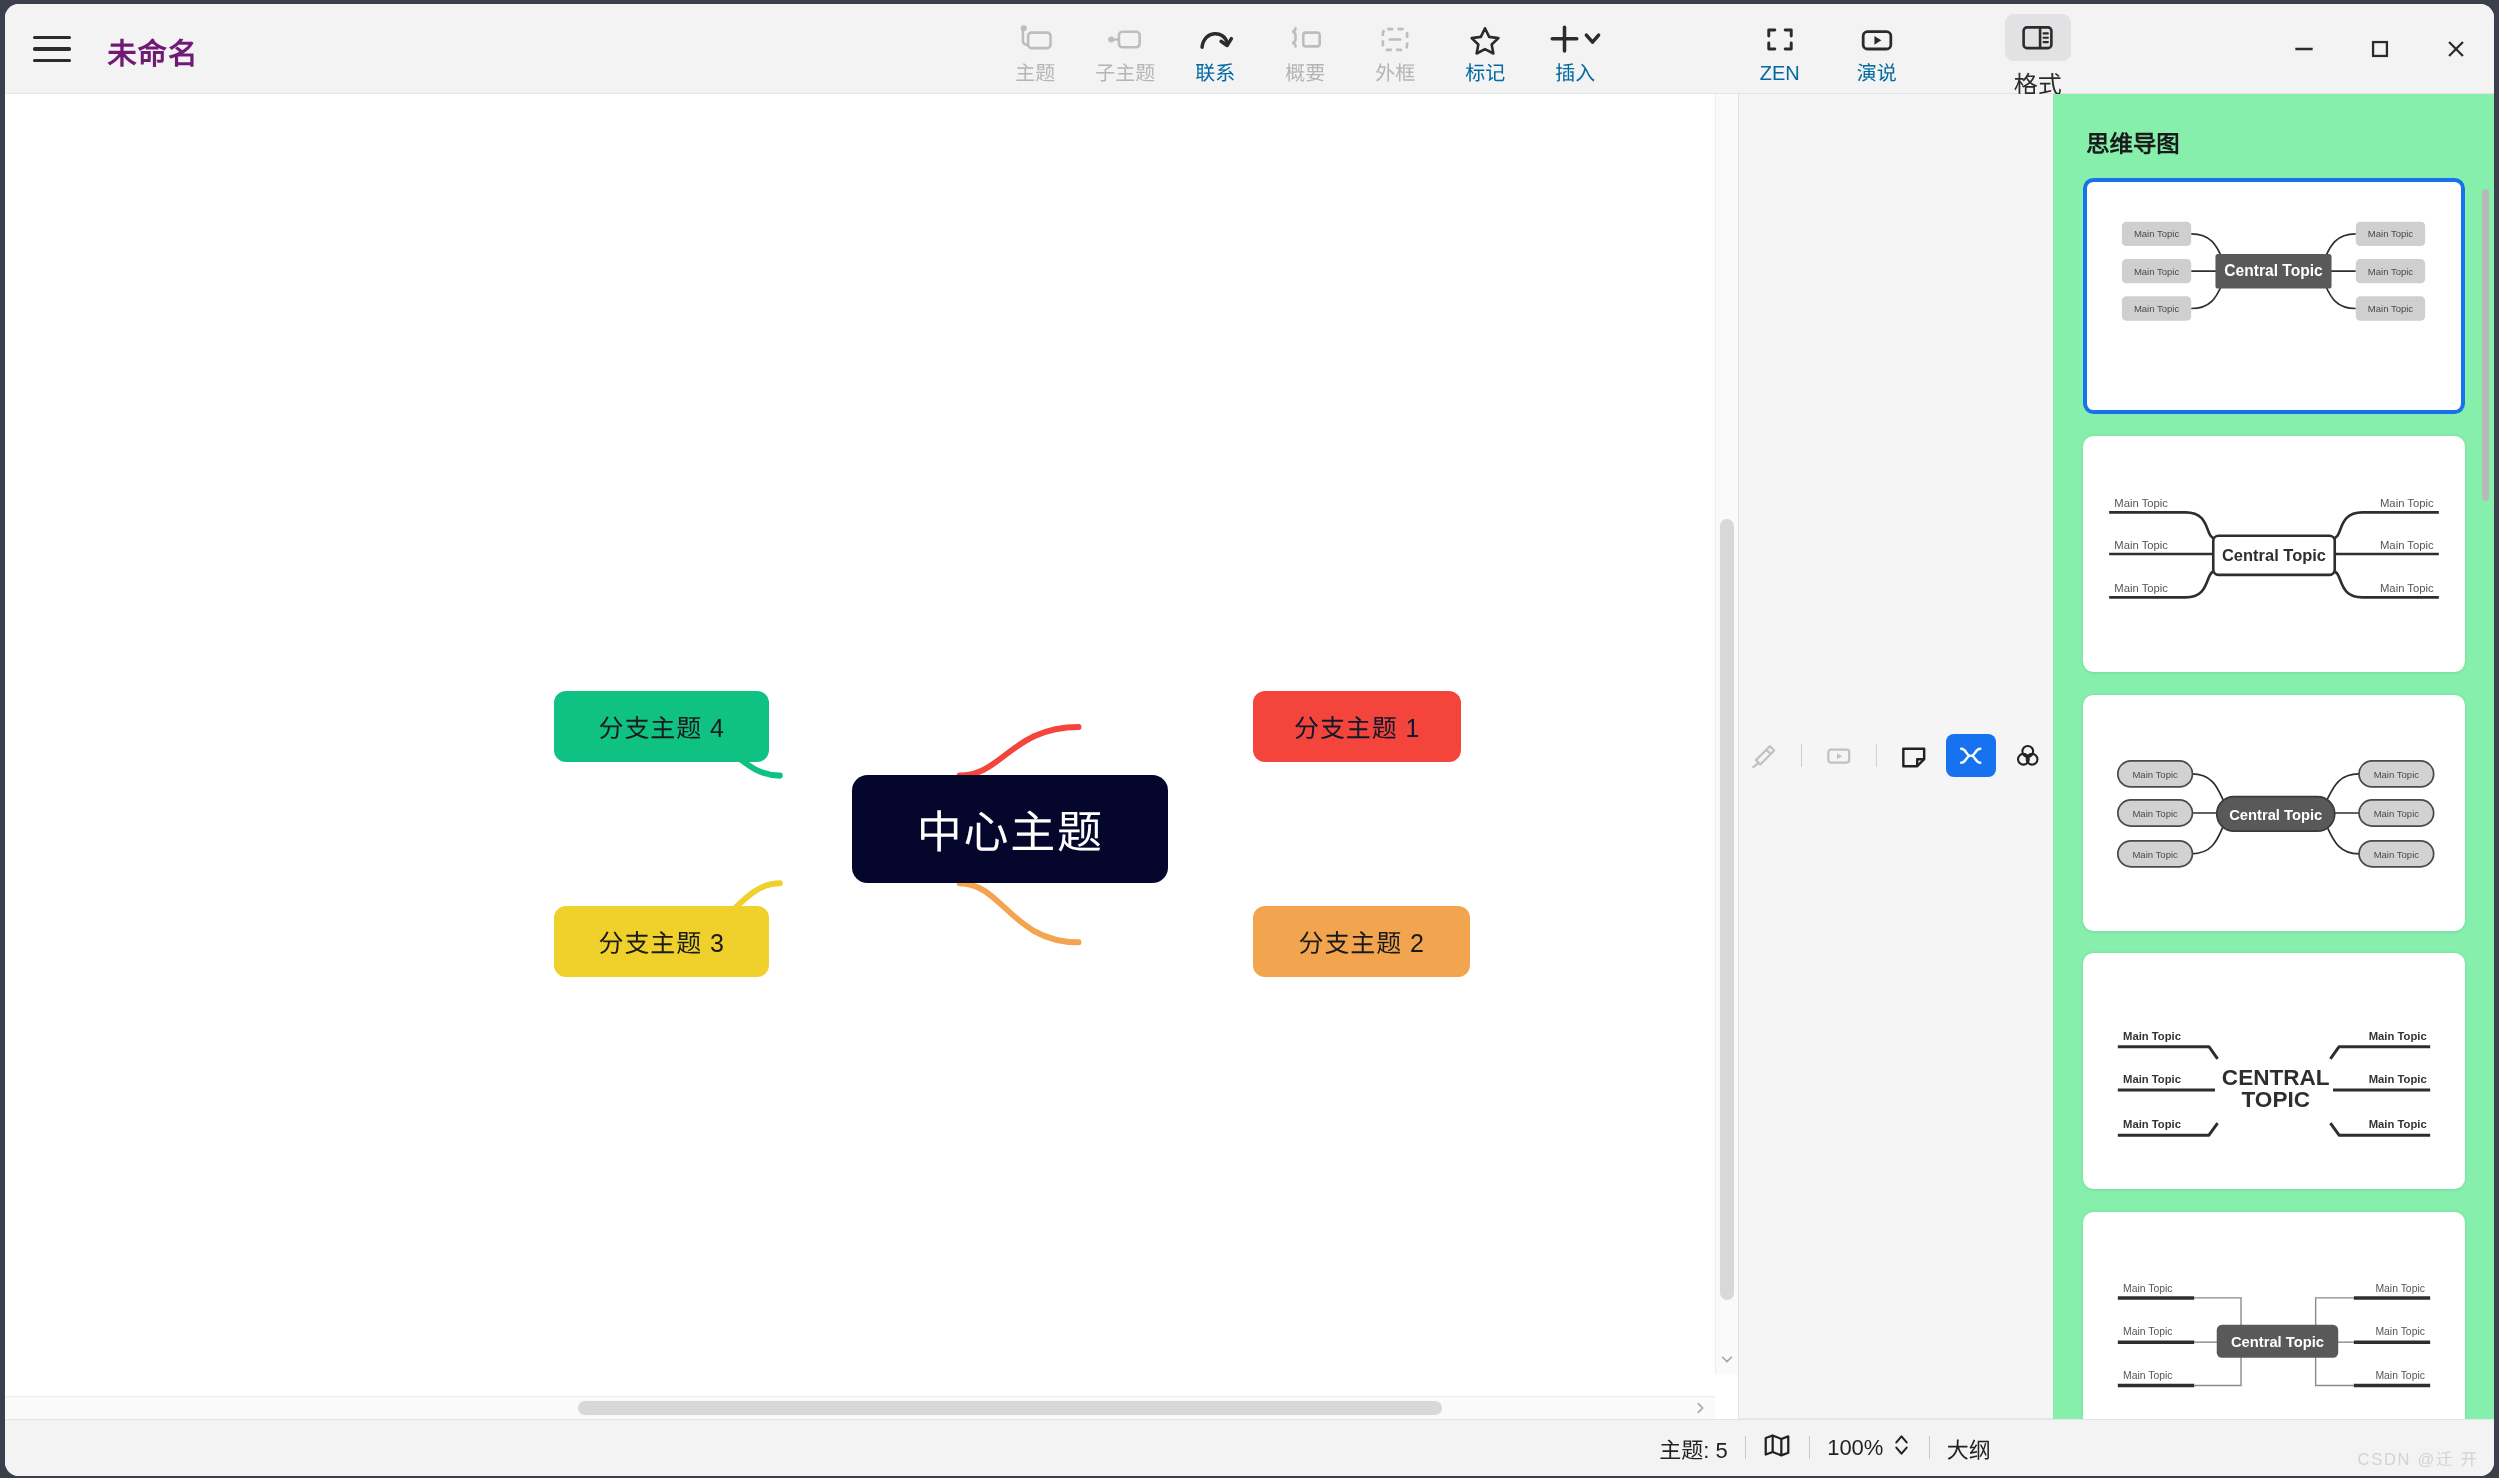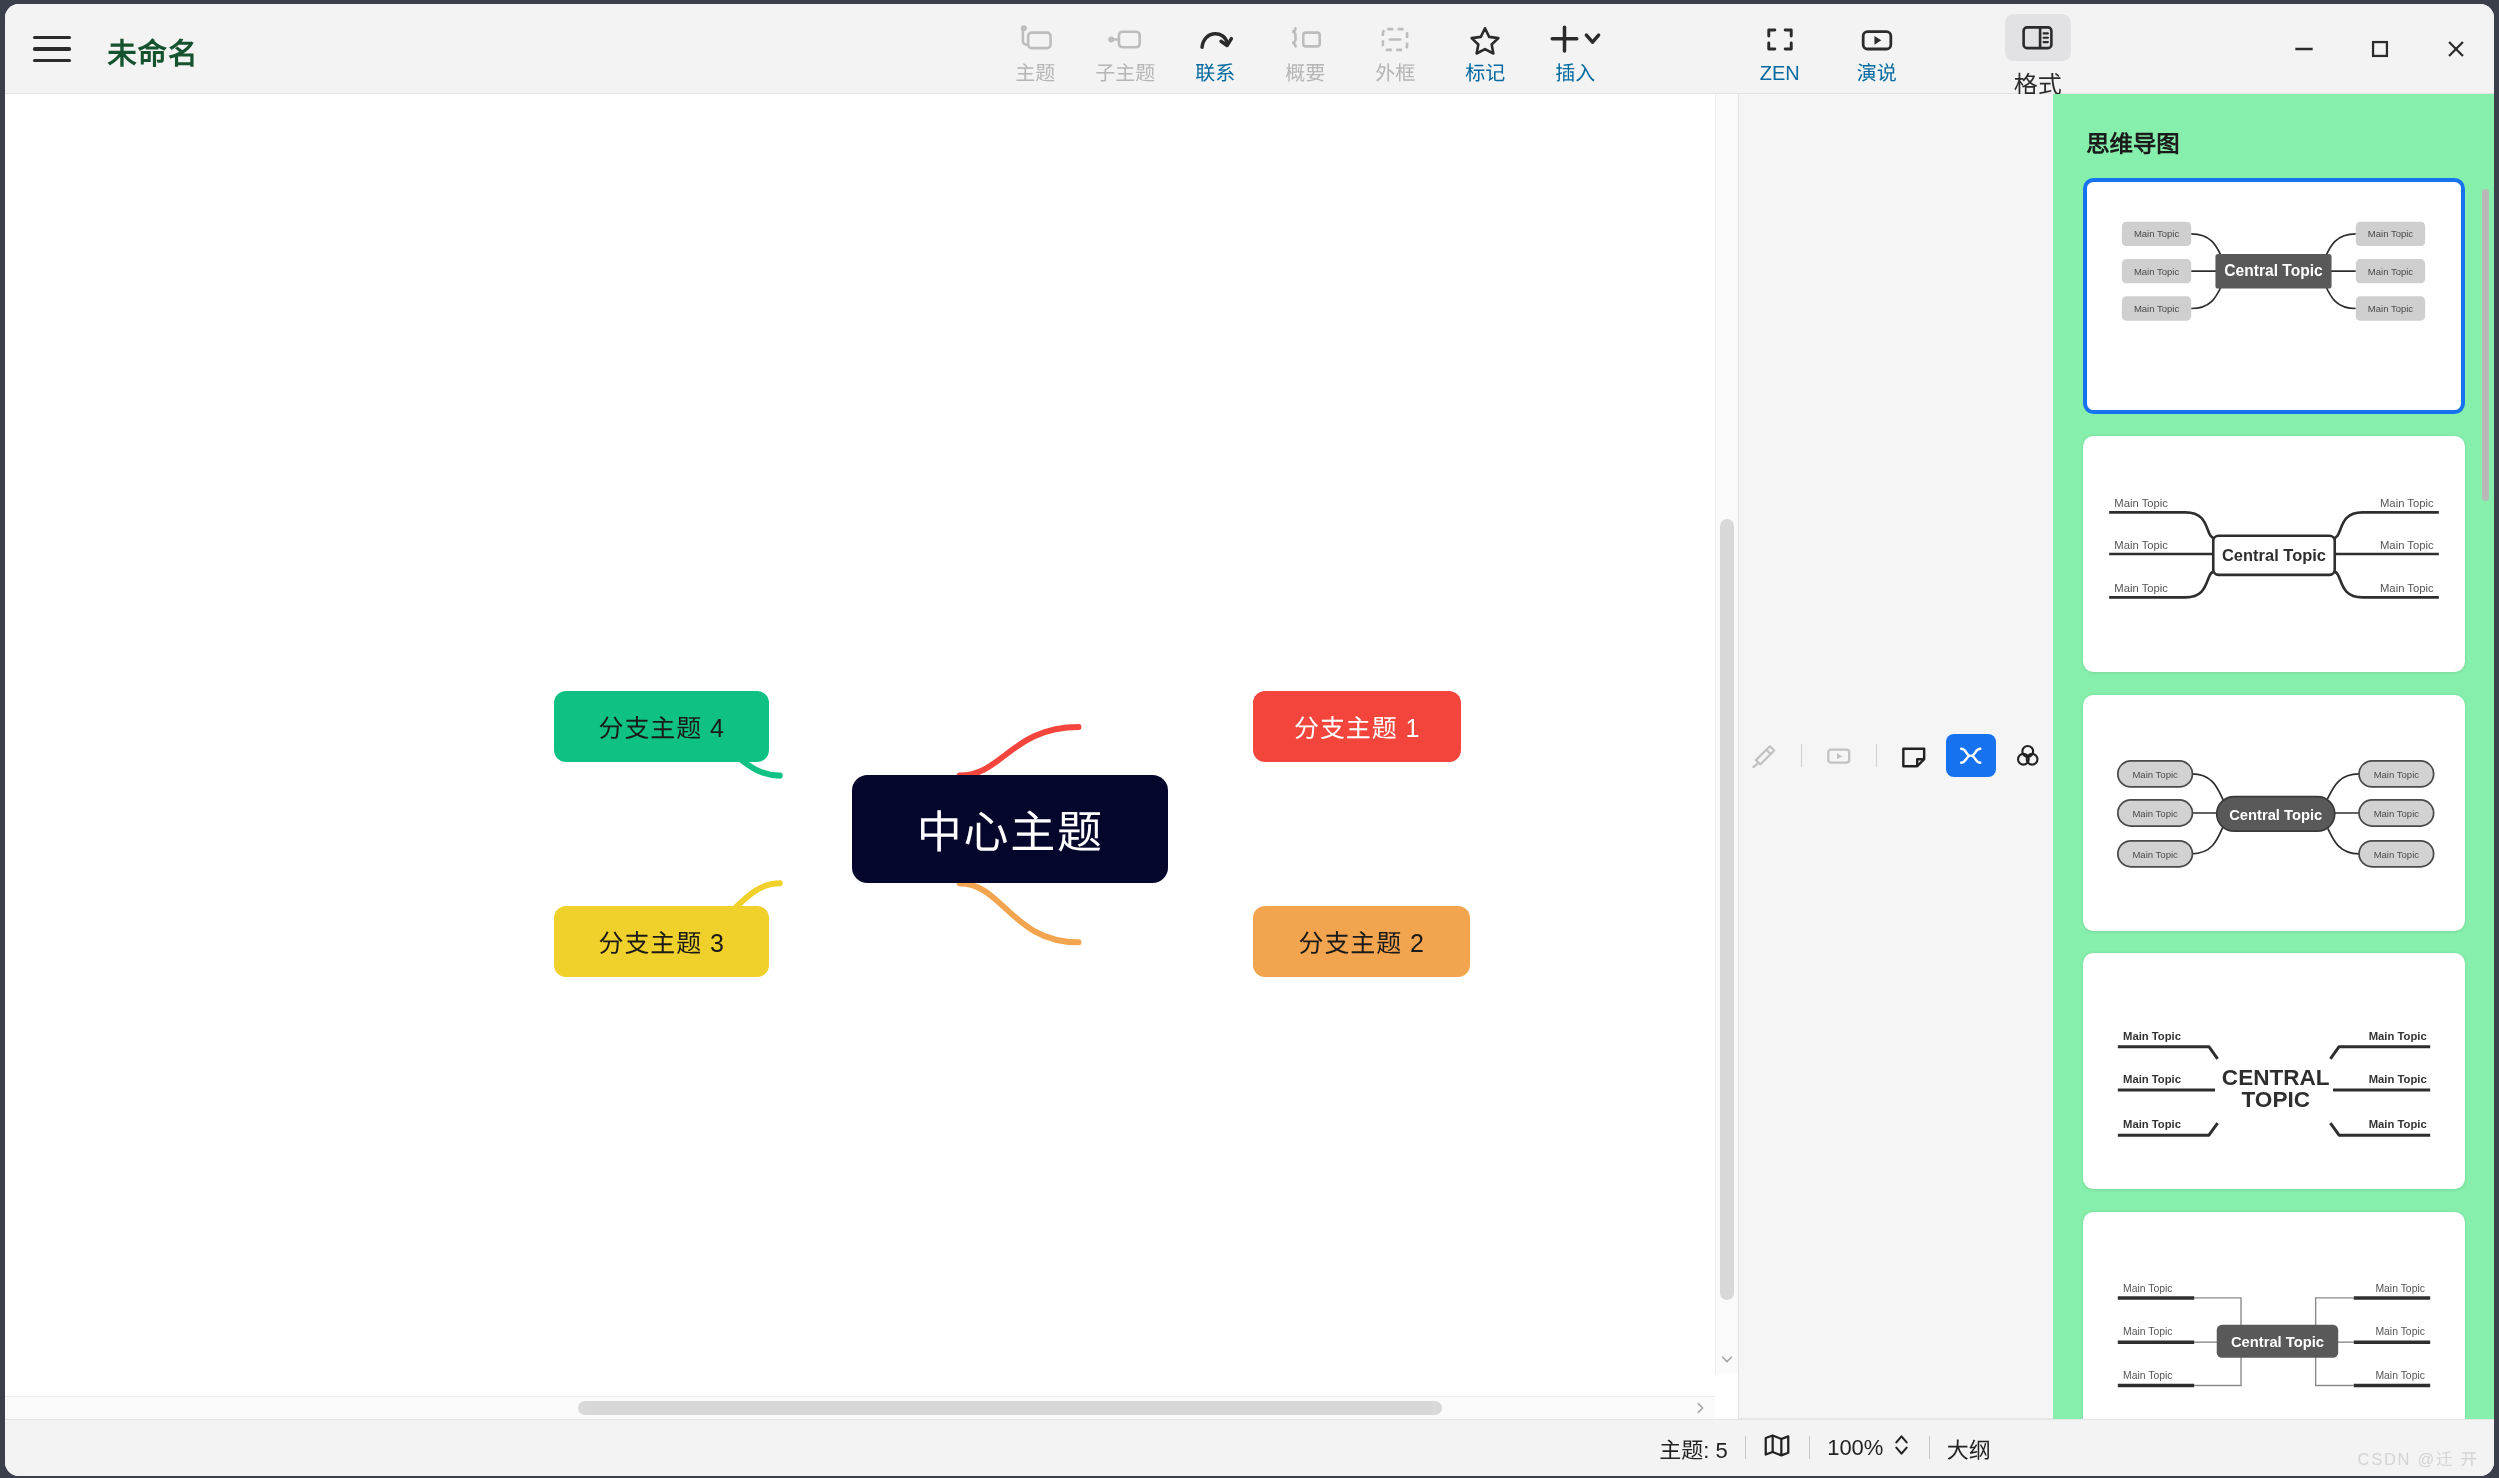--- a/index.html
+++ b/index.html
@@ -33,21 +33,21 @@
   }
   #hamburger-btn {
     position: absolute; left: 28px; top: 28px;
     width: 38px; height: 35px;
     display: flex; flex-direction: column; justify-content: center; gap: 7.8px;
     cursor: pointer;
   }
   #hamburger-btn i { display: block; height: 3.5px; background: #2b2b2b; border-radius: 1.7px; }
   #doc-title {
     position: absolute; left: 102px; top: 26px;
-    font-size: 29.5px; font-weight: bold; color: #14532d;
+    font-size: 29.5px; font-weight: bold; color: #701a75;
     letter-spacing: 0.9px;
     white-space: nowrap;
   }
 
   
   #center-tools {
     position: absolute; left: 985px; top: 7px;
     display: flex; align-items: flex-start; gap: 0px;
   }
   .tool {
@@ -383,21 +383,21 @@
         <path d="M880 977 C970 977, 980 909, 1038 909" fill="none" stroke="#f0d02a" stroke-width="7" stroke-linecap="round"></path>
 
         <path d="M1278 785 C1336 785, 1348 729, 1438 729" fill="none" stroke="#f4453c" stroke-width="7" stroke-linecap="round"></path>
 
         <path d="M1278 909 C1336 909, 1348 977, 1438 977" fill="none" stroke="#f2a44f" stroke-width="7" stroke-linecap="round"></path>
       </svg>
 
       <div class="node" id="node-central" style="background: rgb(5, 6, 43); color: rgb(255, 255, 255);">
         <span>中心主题</span>
       </div>
-      <div class="node branch" id="node-b1" style="background: rgb(244, 69, 60); color: #ffffff; text-align: right;">
+      <div class="node branch" id="node-b1" style="background: rgb(244, 69, 60); color: #0f172a; text-align: right;">
         <span>分支主题 1</span>
       </div>
       <div class="node branch" id="node-b2" style="background: rgb(242, 164, 79); color: rgb(26, 26, 26);">
         <span>分支主题 2</span>
       </div>
       <div class="node branch" id="node-b3" style="background: rgb(240, 208, 42); color: rgb(26, 26, 26);">
         <span>分支主题 3</span>
       </div>
       <div class="node branch" id="node-b4" style="background: rgb(15, 194, 131); color: rgb(26, 26, 26);">
         <span>分支主题 4</span>

